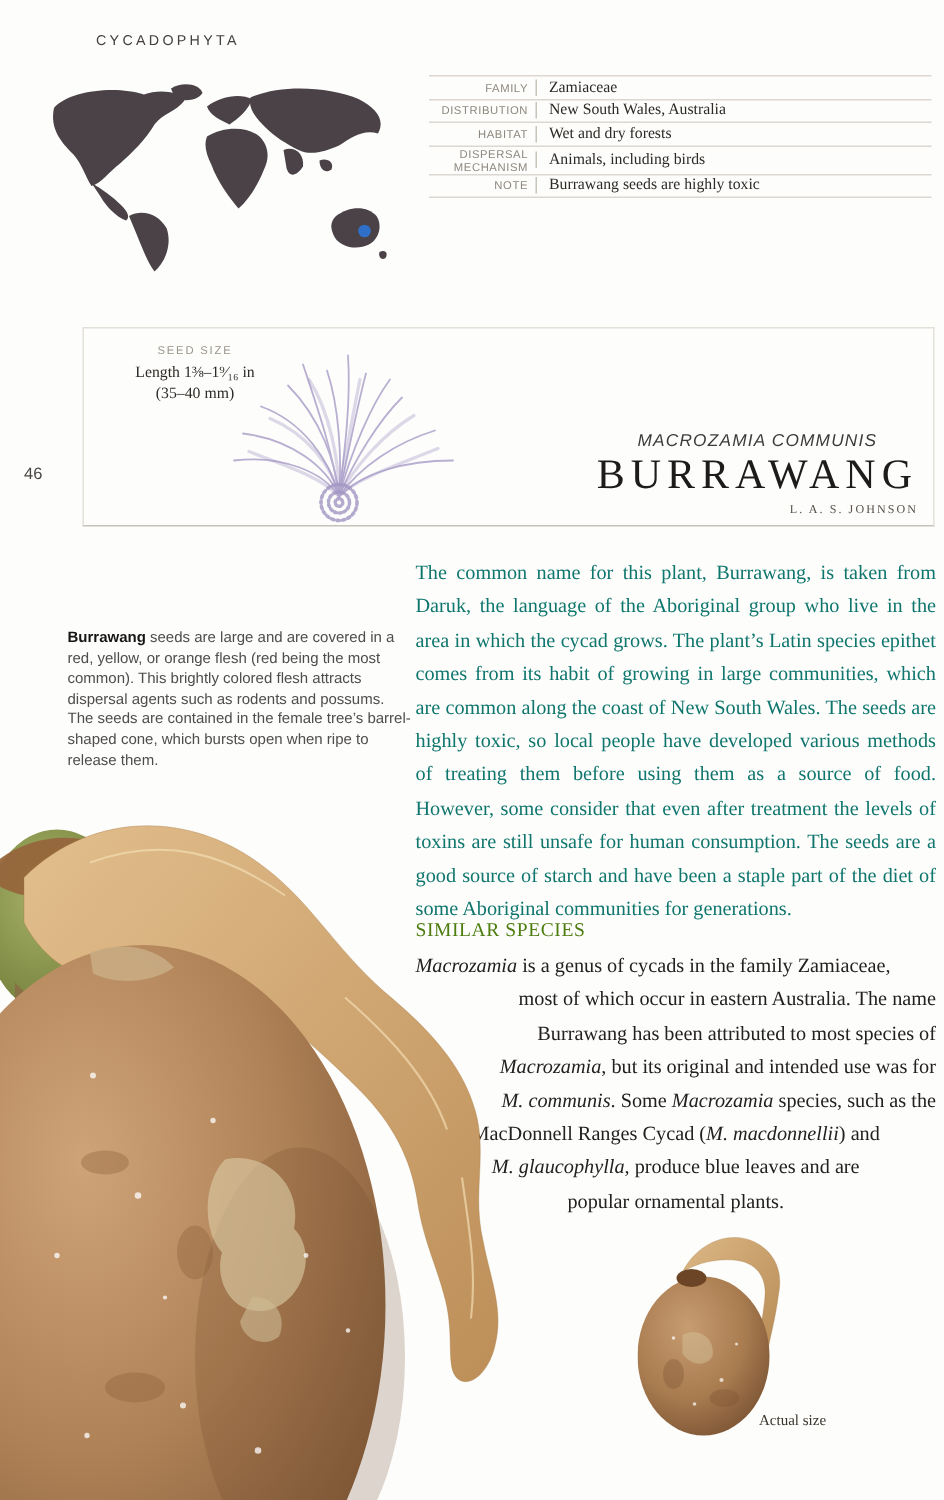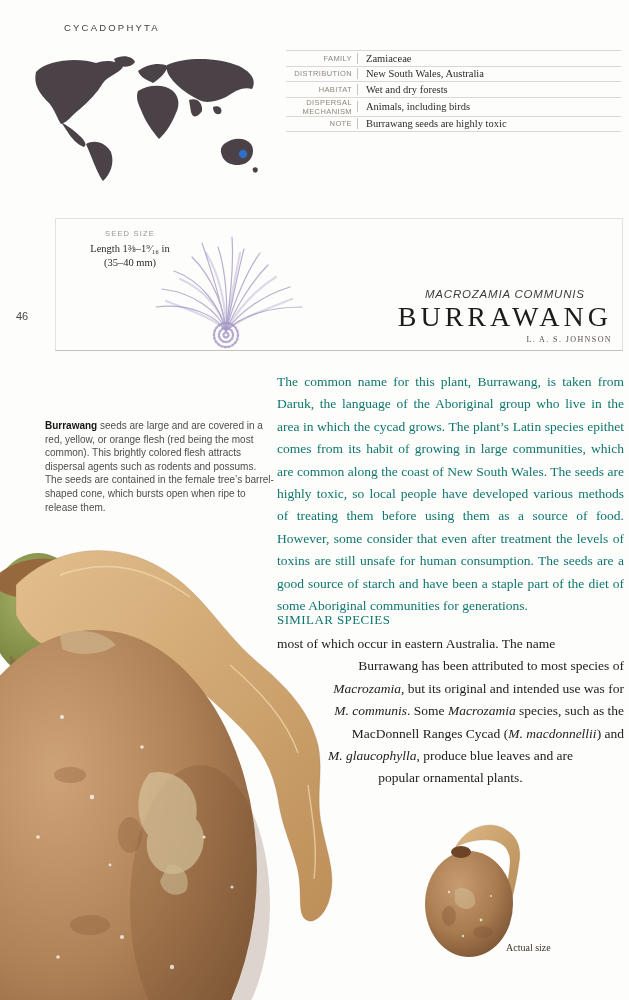--- a/index.html
+++ b/index.html
@@ -48,21 +48,21 @@
   
   .caption{left:45px;top:419px;width:229px;
     font-family:"Liberation Sans",sans-serif;font-size:10px;
     line-height:13.6px;color:#4e4d4b;}
   .caption b{color:#161513;}
 
   
   .main-text{left:277px;top:371px;width:347px;font-size:13.5px;
     line-height:22.4px;text-align:justify;color:#0f766e;}
   .similar-heading{left:277px;top:612px;font-size:13px;
-    letter-spacing:.4px;color:#0f766e;}
+    letter-spacing:.4px;color:#4d7c0f;}
   .similar-text{left:277px;top:633px;width:347px;font-size:13.5px;
     line-height:22.4px;color:#232120;}
   .sim-line:nth-child(1){text-align:left;}
   .sim-line:nth-child(2),.sim-line:nth-child(3),
   .sim-line:nth-child(4),.sim-line:nth-child(5){text-align:right;}
   .sim-line:nth-child(6),.sim-line:nth-child(7),
   .sim-line:nth-child(8){text-align:center;}
 
   
   .big-seed{left:0;top:535px;width:385px;height:465px;}
@@ -164,20 +164,21 @@
     <div class="author">L. A. S. JOHNSON</div>
   </div>
 </div>
 
 <div class="abs caption"><b>Burrawang</b> seeds are large and are covered in a red, yellow, or orange flesh (red being the most common). This brightly colored flesh attracts dispersal agents such as rodents and possums. The seeds are contained in the female tree’s barrel-shaped cone, which bursts open when ripe to release them.</div>
 
 <div class="abs main-text">The common name for this plant, Burrawang, is taken from Daruk, the language of the Aboriginal group who live in the area in which the cycad grows. The plant’s Latin species epithet comes from its habit of growing in large communities, which are common along the coast of New South Wales. The seeds are highly toxic, so local people have developed various methods of treating them before using them as a source of food. However, some consider that even after treatment the levels of toxins are still unsafe for human consumption. The seeds are a good source of starch and have been a staple part of the diet of some Aboriginal communities for generations.</div>
 
 <div class="abs similar-heading">SIMILAR SPECIES</div>
 <div class="abs similar-text">
+  <div class="sim-line"><i>Macrozamia</i> is a genus of cycads in the family Zamiaceae,</div>
   <div class="sim-line">most of which occur in eastern Australia. The name</div>
   <div class="sim-line">Burrawang has been attributed to most species of</div>
   <div class="sim-line"><i>Macrozamia</i>, but its original and intended use was for</div>
   <div class="sim-line"><i>M. communis</i>. Some <i>Macrozamia</i> species, such as the</div>
   <div class="sim-line">MacDonnell Ranges Cycad (<i>M. macdonnellii</i>) and</div>
   <div class="sim-line"><i>M. glaucophylla</i>, produce blue leaves and are</div>
   <div class="sim-line">popular ornamental plants.</div>
 </div>
 
 <div class="abs big-seed">

